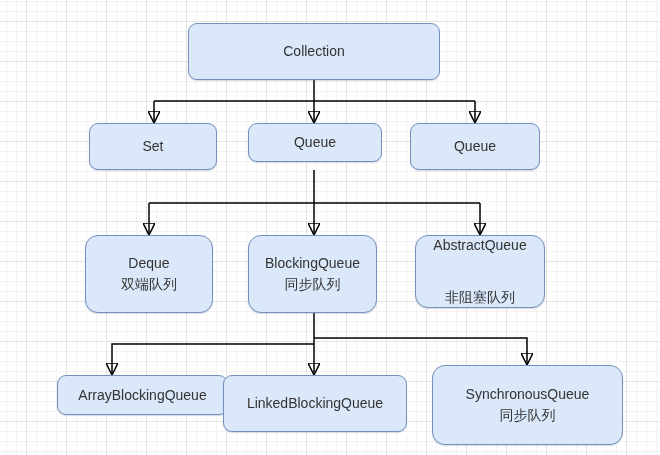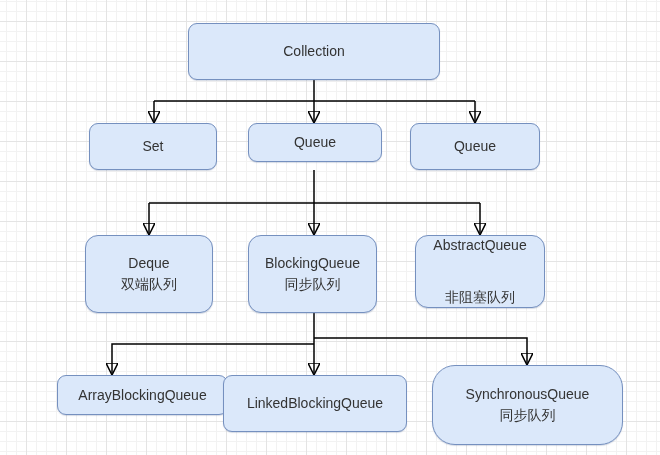--- a/index.html
+++ b/index.html
@@ -36,21 +36,21 @@
   }
   #n-collection{left:188px;top:23px;width:252px;height:57px;}
   #n-set{left:89px;top:123px;width:128px;height:47px;}
   #n-queue{left:248px;top:123px;width:134px;height:39px;}
   #n-list{left:410px;top:123px;width:130px;height:47px;}
   #n-deque{left:85px;top:235px;width:128px;height:78px;border-radius:13px;}
   #n-blockingqueue{left:248px;top:235px;width:129px;height:78px;border-radius:13px;}
   #n-abstractqueue{left:415px;top:235px;width:130px;height:73px;border-radius:13px;gap:31px;}
   #n-arrayblockingqueue{left:27px;top:375px;width:171px;height:40px;margin-left:30px;}
   #n-linkedblockingqueue{left:223px;top:375px;width:184px;height:57px;}
-  #n-synchronousqueue{left:432px;top:365px;width:191px;height:80px;border-radius:23px;}
+  #n-synchronousqueue{left:432px;top:365px;width:191px;height:80px;border-radius:13px;}
 </style>
 </head>
 <body>
 
 <div class="canvas">
 
   <svg class="wires" width="660" height="455">
     <defs>
       <marker id="arr" markerUnits="userSpaceOnUse" markerWidth="12" markerHeight="12" viewBox="0 0 12 12" refX="10" refY="6" orient="auto">
         <path d="M0,0 L12,6 L0,12 Z" fill="#000" stroke="none"></path>

